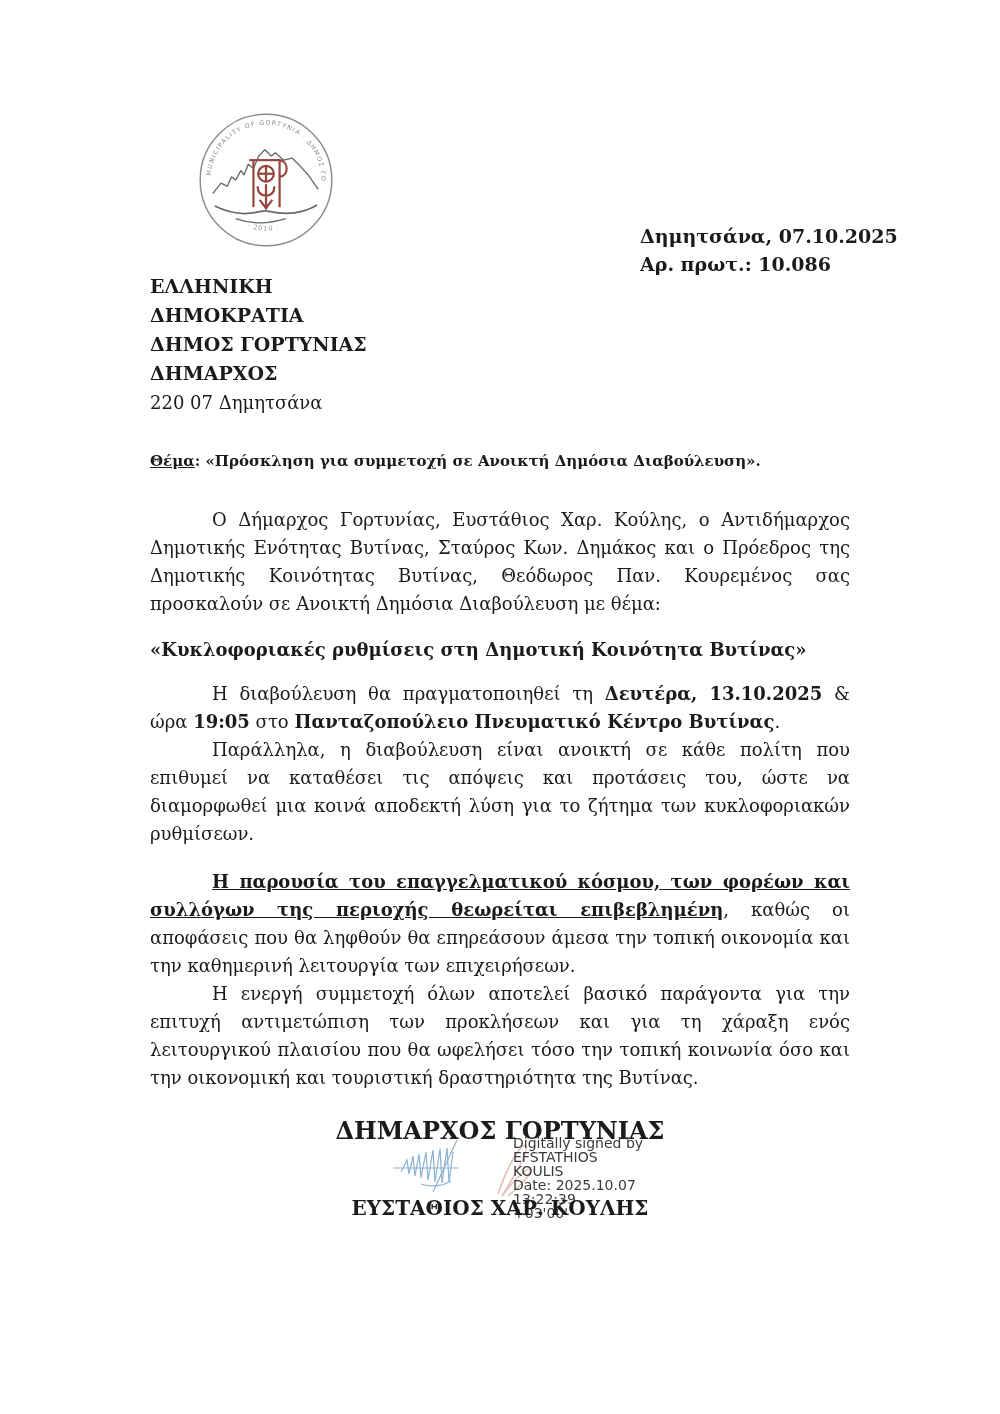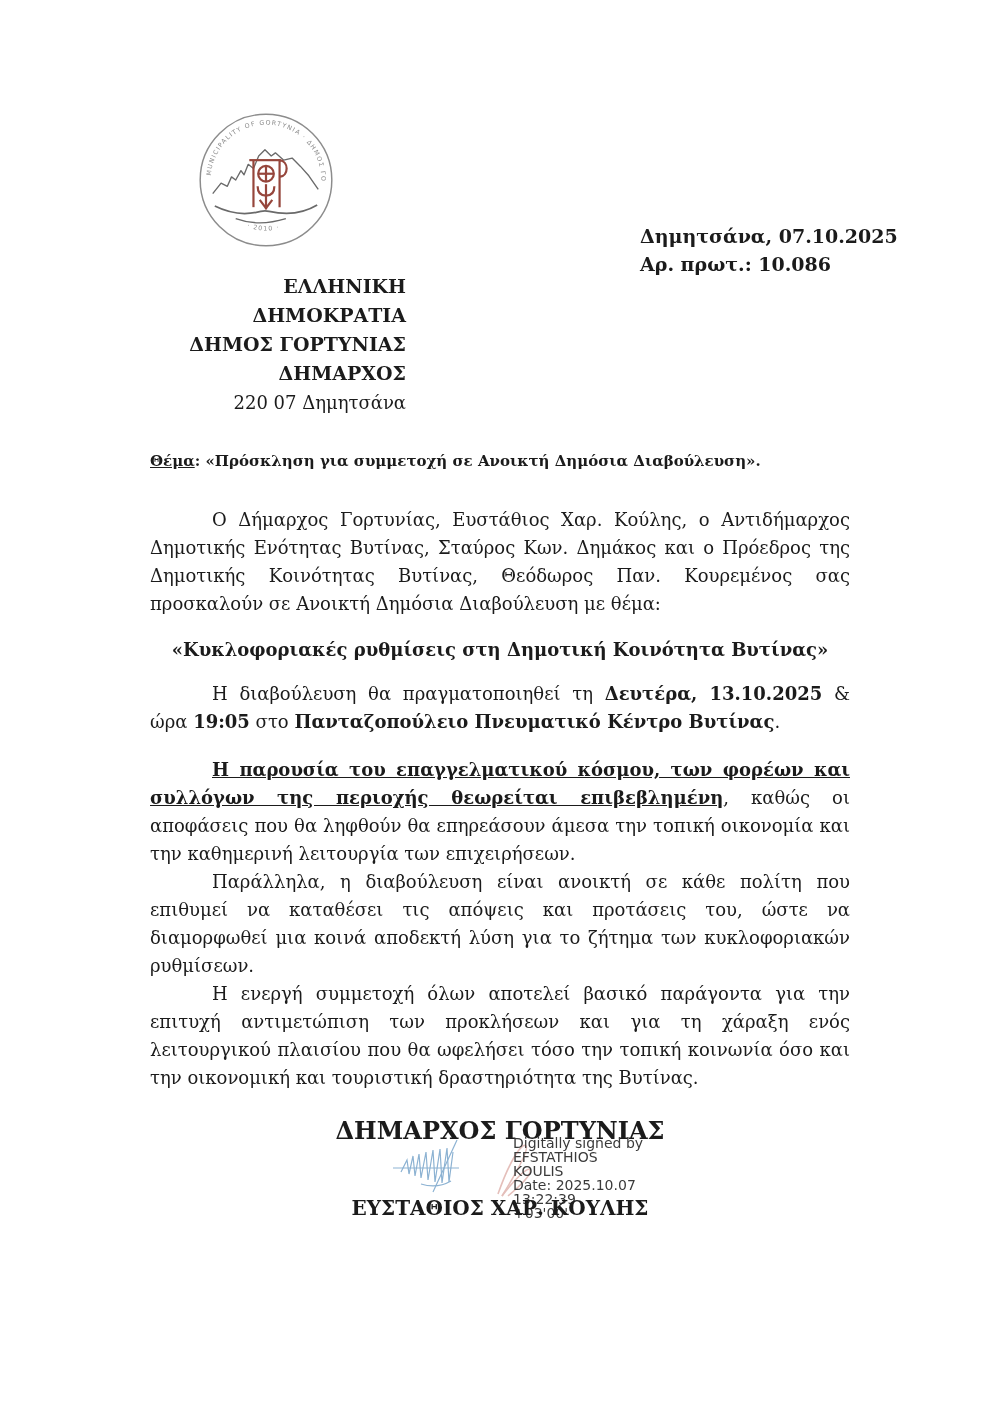--- a/index.html
+++ b/index.html
@@ -11,31 +11,31 @@
     font-family:"DejaVu Serif","Liberation Serif",serif;
     color:#1b1b1b;
     overflow:hidden;
   }
   
   .seal{position:absolute;left:196px;top:110px;width:140px;height:140px;}
   
   .date-block{position:absolute;left:640px;top:222px;font-weight:bold;font-size:19px;line-height:28px;}
   
   .sender-block{position:absolute;left:150px;top:272px;width:256px;font-size:18px;line-height:29px;}
-  .sender-block .c{text-align:right;}
+  .sender-block .c{text-align:left;}
   .sender-block .b{font-weight:bold;font-size:19px;}
   .sender-block .u{}
   .email{color:#3333cc;text-decoration:underline;cursor:pointer;}
   
   .subject{position:absolute;left:150px;top:452px;width:700px;font-weight:bold;font-size:15px;}
   .subject .u{text-decoration:underline;}
   
   .body-text{position:absolute;left:150px;top:506px;width:700px;font-size:18px;line-height:28px;text-align:justify;}
   .para{margin:0;text-indent:62px;}
-  .center-title{margin:18px 0 16px 0;text-align:center;font-weight:bold;text-indent:0;}
+  .center-title{margin:18px 0 16px 0;text-align:left;font-weight:bold;text-indent:0;}
   .gap-top{margin-top:20px;}
   .bu{font-weight:bold;text-decoration:underline;}
   .b{font-weight:bold;}
   
   .sig-title{position:absolute;left:0;right:0;top:1116px;text-align:center;font-weight:bold;font-size:24px;}
   .sig-name{position:absolute;left:0;right:0;top:1196px;text-align:center;font-weight:bold;font-size:20px;}
   .sig-scribble{position:absolute;left:393px;top:1138px;width:72px;height:58px;}
   .sig-swoosh{position:absolute;left:484px;top:1136px;width:50px;height:62px;}
   .sig-digital{
     position:absolute;left:507px;top:1136px;width:160px;
@@ -92,22 +92,22 @@
   </div>
 
   <div class="subject">
     <span class="u">Θέμα</span><span>: </span><span>«Πρόσκληση για συμμετοχή σε Ανοικτή Δημόσια Διαβούλευση».</span>
   </div>
 
   <div class="body-text">
     <p class="para">Ο Δήμαρχος Γορτυνίας, Ευστάθιος Χαρ. Κούλης, ο Αντιδήμαρχος Δημοτικής Ενότητας Βυτίνας, Σταύρος Κων. Δημάκος και ο Πρόεδρος της Δημοτικής Κοινότητας Βυτίνας, Θεόδωρος Παν. Κουρεμένος σας προσκαλούν σε Ανοικτή Δημόσια Διαβούλευση με θέμα:</p>
     <p class="para center-title">«Κυκλοφοριακές ρυθμίσεις στη Δημοτική Κοινότητα Βυτίνας»</p>
     <p class="para"><span>Η διαβούλευση θα πραγματοποιηθεί τη </span><span class="b">Δευτέρα, 13.10.2025</span><span> &amp; ώρα </span><span class="b">19:05</span><span> στο </span><span class="b">Πανταζοπούλειο Πνευματικό Κέντρο Βυτίνας</span><span>.</span></p>
+    <p class="para">Παράλληλα, η διαβούλευση είναι ανοικτή σε κάθε πολίτη που επιθυμεί να καταθέσει τις απόψεις και προτάσεις του, ώστε να διαμορφωθεί μια κοινά αποδεκτή λύση για το ζήτημα των κυκλοφοριακών ρυθμίσεων.</p>
     <p class="para gap-top"><span class="bu">Η παρουσία του επαγγελματικού κόσμου, των φορέων και συλλόγων της περιοχής θεωρείται επιβεβλημένη</span><span>, καθώς οι αποφάσεις που θα ληφθούν θα επηρεάσουν άμεσα την τοπική οικονομία και την καθημερινή λειτουργία των επιχειρήσεων.</span></p>
-    <p class="para">Παράλληλα, η διαβούλευση είναι ανοικτή σε κάθε πολίτη που επιθυμεί να καταθέσει τις απόψεις και προτάσεις του, ώστε να διαμορφωθεί μια κοινά αποδεκτή λύση για το ζήτημα των κυκλοφοριακών ρυθμίσεων.</p>
     <p class="para">Η ενεργή συμμετοχή όλων αποτελεί βασικό παράγοντα για την επιτυχή αντιμετώπιση των προκλήσεων και για τη χάραξη ενός λειτουργικού πλαισίου που θα ωφελήσει τόσο την τοπική κοινωνία όσο και την οικονομική και τουριστική δραστηριότητα της Βυτίνας.</p>
   </div>
 
   <div class="sig-title">ΔΗΜΑΡΧΟΣ ΓΟΡΤΥΝΙΑΣ</div>
 
   <svg class="sig-scribble" viewBox="0 0 72 58">
     <g stroke="#86aed0" stroke-width="1.2" fill="none" opacity="0.95">
       <path d="M8,34 L14,22 L16,36 L20,18 L22,38 L26,16 L28,40 L33,14 L35,42 L40,12 L42,44 L47,11 L49,45 L54,10 L56,44 L60,14"></path>
       <path d="M64,2 L40,54"></path>
       <path d="M0,30 H66"></path>

